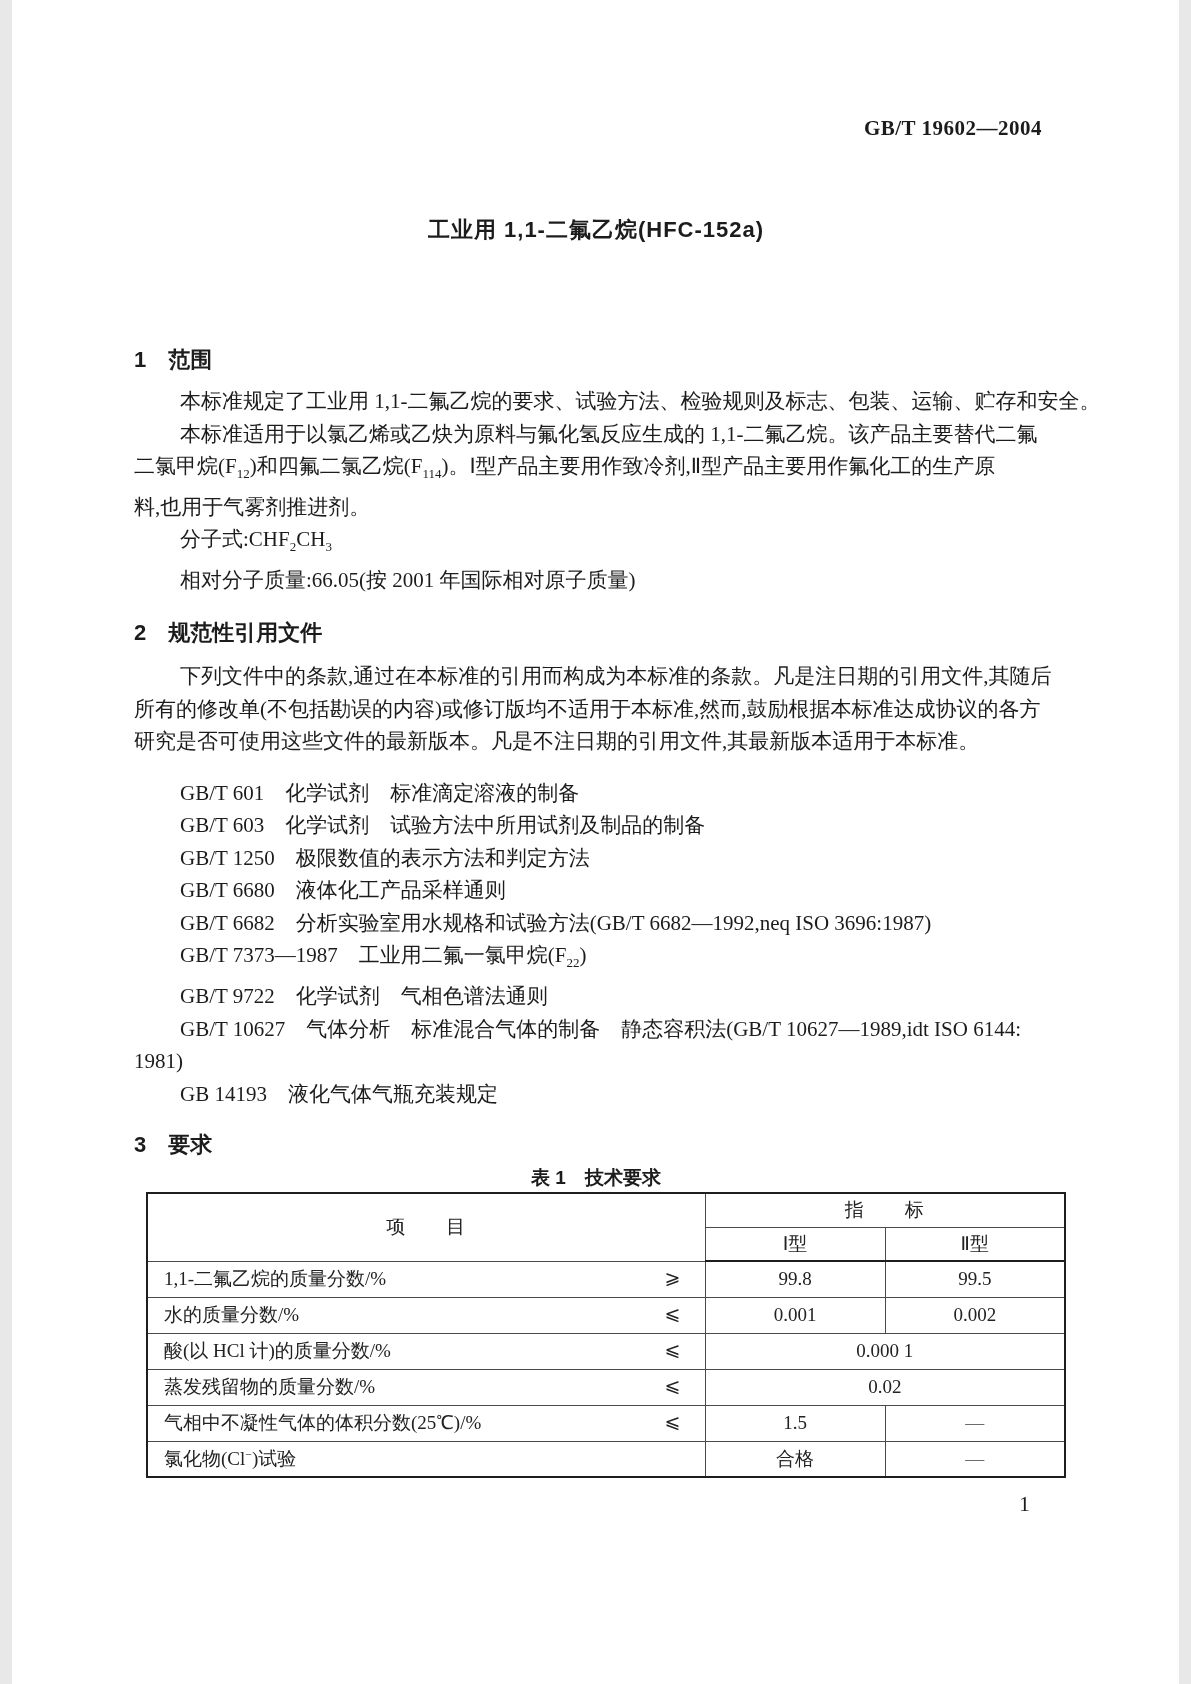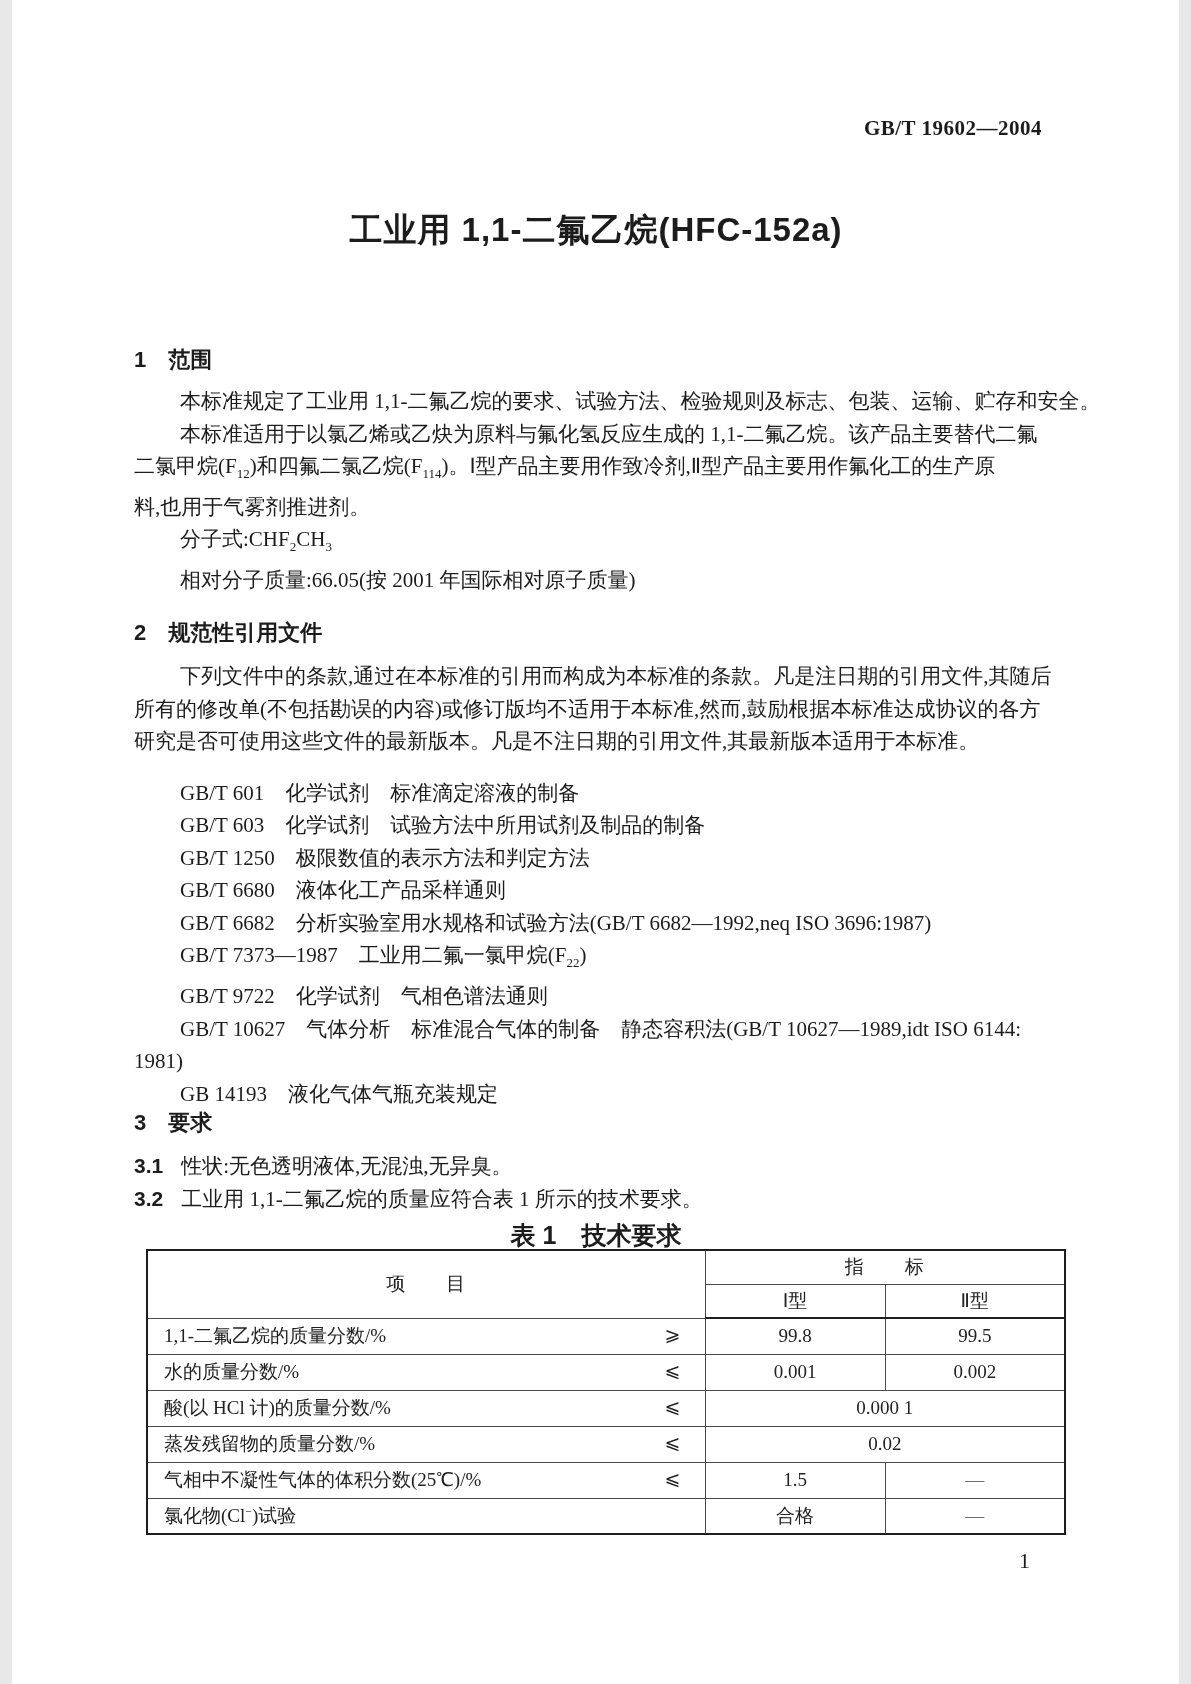--- a/index.html
+++ b/index.html
@@ -21,36 +21,36 @@
     font-size:21px;
     height:24px;
     padding-right:16px;
     letter-spacing:0.5px;
   }
   .doc-title {
     margin:70px 0 0 0;
     text-align:center;
     font-family:"Liberation Sans", sans-serif;
     font-weight:bold;
-    font-size:33px;
+    font-size:22px;
     line-height:40px;
     letter-spacing:1px;
     white-space:nowrap;
   }
   .sec-heading {
     margin:0;
     font-family:"Liberation Sans", sans-serif;
     font-weight:bold;
     font-size:22px;
     line-height:26px;
     white-space:nowrap;
   }
   .sh1 { margin-top:97px; }
   .sh2 { margin-top:24px; }
-  .sh3 { }
+  .sh3 { margin-top:22px; }
   .para { margin:0; }
   .line {
     font-size:21px;
     line-height:32.5px;
     white-space:nowrap;
   }
   .indent { text-indent:46px; }
   .mt12 { margin-top:12px; }
   .mt14 { margin-top:14px; }
   .mt13 { margin-top:19px; }
@@ -59,21 +59,21 @@
   .clause-num {
     font-family:"Liberation Sans", sans-serif;
     font-weight:bold;
     margin-right:18px;
   }
   .table-caption {
     margin-top:8px;
     text-align:center;
     font-family:"Liberation Sans", sans-serif;
     font-weight:bold;
-    font-size:25px;
+    font-size:19px;
     line-height:24px;
   }
   table.tech-table {
     border-collapse:collapse;
     table-layout:fixed;
     width:918px;
     margin:2px 0 0 12px;
     font-size:19px;
     color:#222;
   }
@@ -139,24 +139,20 @@
     <div class="line indent">GB/T 6682　分析实验室用水规格和试验方法(GB/T 6682—1992,neq ISO 3696:1987)</div>
     <div class="line indent"><span>GB/T 7373—1987　工业用二氟一氯甲烷(F</span><sub>22</sub><span>)</span></div>
     <div class="line indent">GB/T 9722　化学试剂　气相色谱法通则</div>
     <div class="line indent">GB/T 10627　气体分析　标准混合气体的制备　静态容积法(GB/T 10627—1989,idt ISO 6144:</div>
     <div class="line">1981)</div>
     <div class="line indent">GB 14193　液化气体气瓶充装规定</div>
   </div>
 
   <h2 class="sec-heading sh3">3　要求</h2>
 
-  <div class="para mt14">
-    <div class="line"><span class="clause-num">3.1</span><span>性状:无色透明液体,无混浊,无异臭。</span></div>
-    <div class="line"><span class="clause-num">3.2</span><span>工业用 1,1-二氟乙烷的质量应符合表 1 所示的技术要求。</span></div>
-  </div>
 
   <div class="table-caption">表 1　技术要求</div>
 
   <table class="tech-table">
     <colgroup>
         <col style="width:558px">
         <col style="width:180px">
         <col style="width:180px">
       </colgroup>
     <thead>

